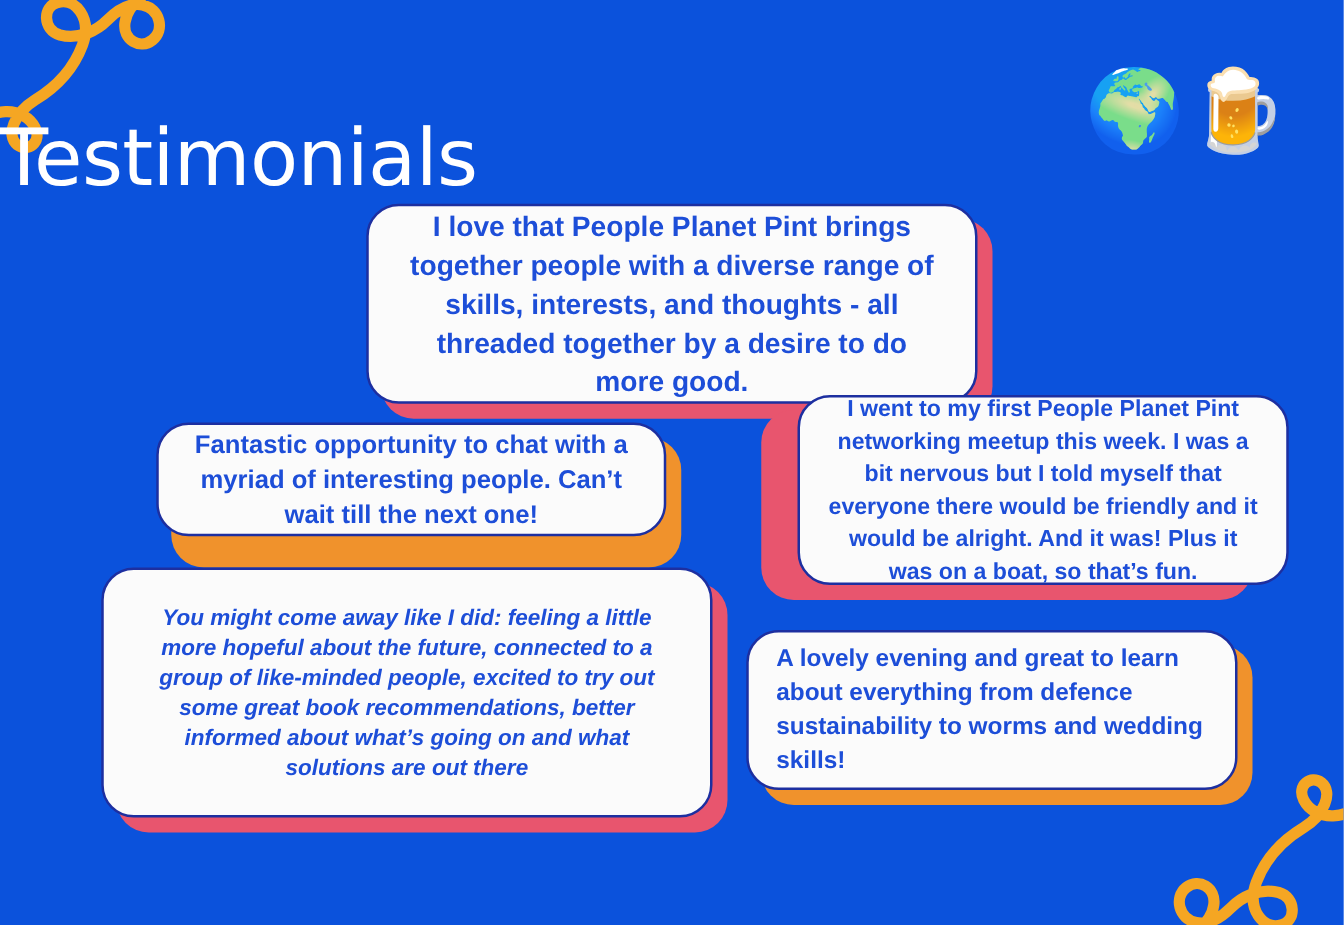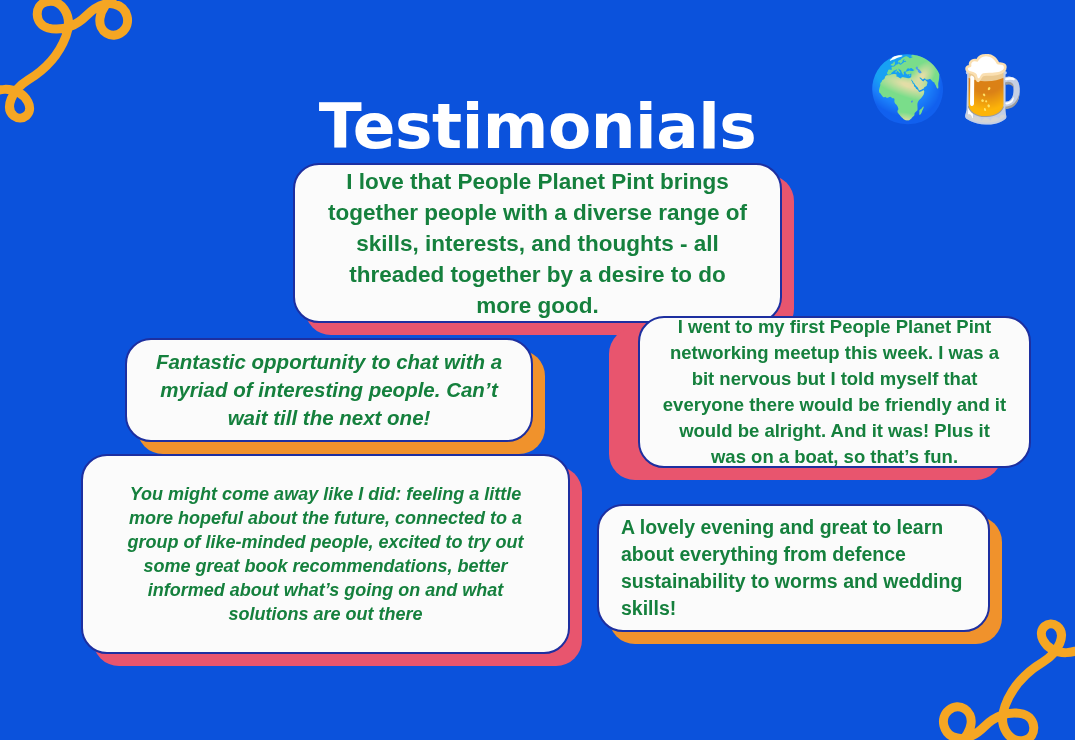--- a/index.html
+++ b/index.html
@@ -14,46 +14,46 @@
   }
 
   
   .squiggle{position:absolute;pointer-events:none;}
   #squiggle-tl{left:-18px;top:-26px;width:190px;height:150px;}
   #squiggle-br{right:-14px;bottom:-28px;width:190px;height:150px;transform:rotate(180deg);}
 
   
   #title{
     position:absolute;left:0;right:0;top:52px;
-    text-align:center;
+    text-align:left;
     color:#ffffff;
     font-size:63px;
     line-height:1.05;
-    font-weight:700;
+    font-weight:400;
     letter-spacing:-0.5px;
     font-family:"DejaVu Sans",sans-serif;
   }
 
   
   #emoji-cluster{
     position:absolute;left:868px;top:57px;
     display:flex;align-items:center;gap:2px;
     font-size:64px;line-height:1;
     font-family:"DejaVu Sans",sans-serif;
   }
   #emoji-cluster span{display:block;}
 
   
   .card{
     position:absolute;
     background:#fbfbfb;
     border:2px solid #1d2fa0;
     border-radius:26px;
     box-sizing:border-box;
-    color:#15803d;
+    color:#1d4ed8;
     font-weight:bold;
     display:flex;
     align-items:center;
     justify-content:flex-end;
     z-index:3;
   }
   .card .txt{
     display:block;
     width:100%;
     white-space:pre-line;
@@ -70,21 +70,21 @@
   #card-1{left:293px;top:163px;width:489px;height:160px;padding:10px 26px;}
   #card-1 .txt{font-size:22.5px;line-height:31px;text-align:center;}
   #shadow-1{left:305px;top:175px;width:489px;height:160px;}
 
   
   #card-2{left:597px;top:316px;width:393px;height:152px;padding:8px 22px;margin-left:41px;}
   #card-2 .txt{font-size:18.5px;line-height:26px;text-align:center;}
   #shadow-2{left:609px;top:328px;width:393px;height:152px;}
 
   
-  #card-3{left:125px;top:338px;width:408px;height:104px;padding:6px 22px;font-style:italic;}
+  #card-3{left:125px;top:338px;width:408px;height:91px;padding:6px 22px;}
   #card-3 .txt{font-size:20.5px;line-height:28px;text-align:center;}
   #shadow-3{left:137px;top:350px;width:408px;height:104px;}
 
   
   #card-4{left:81px;top:454px;width:489px;height:200px;padding:8px 24px;}
   #card-4 .txt{font-size:18px;line-height:24px;text-align:center;font-style:italic;}
   #shadow-4{left:93px;top:466px;width:489px;height:200px;}
 
   
   #card-5{left:597px;top:504px;width:393px;height:128px;padding:6px 22px;}

